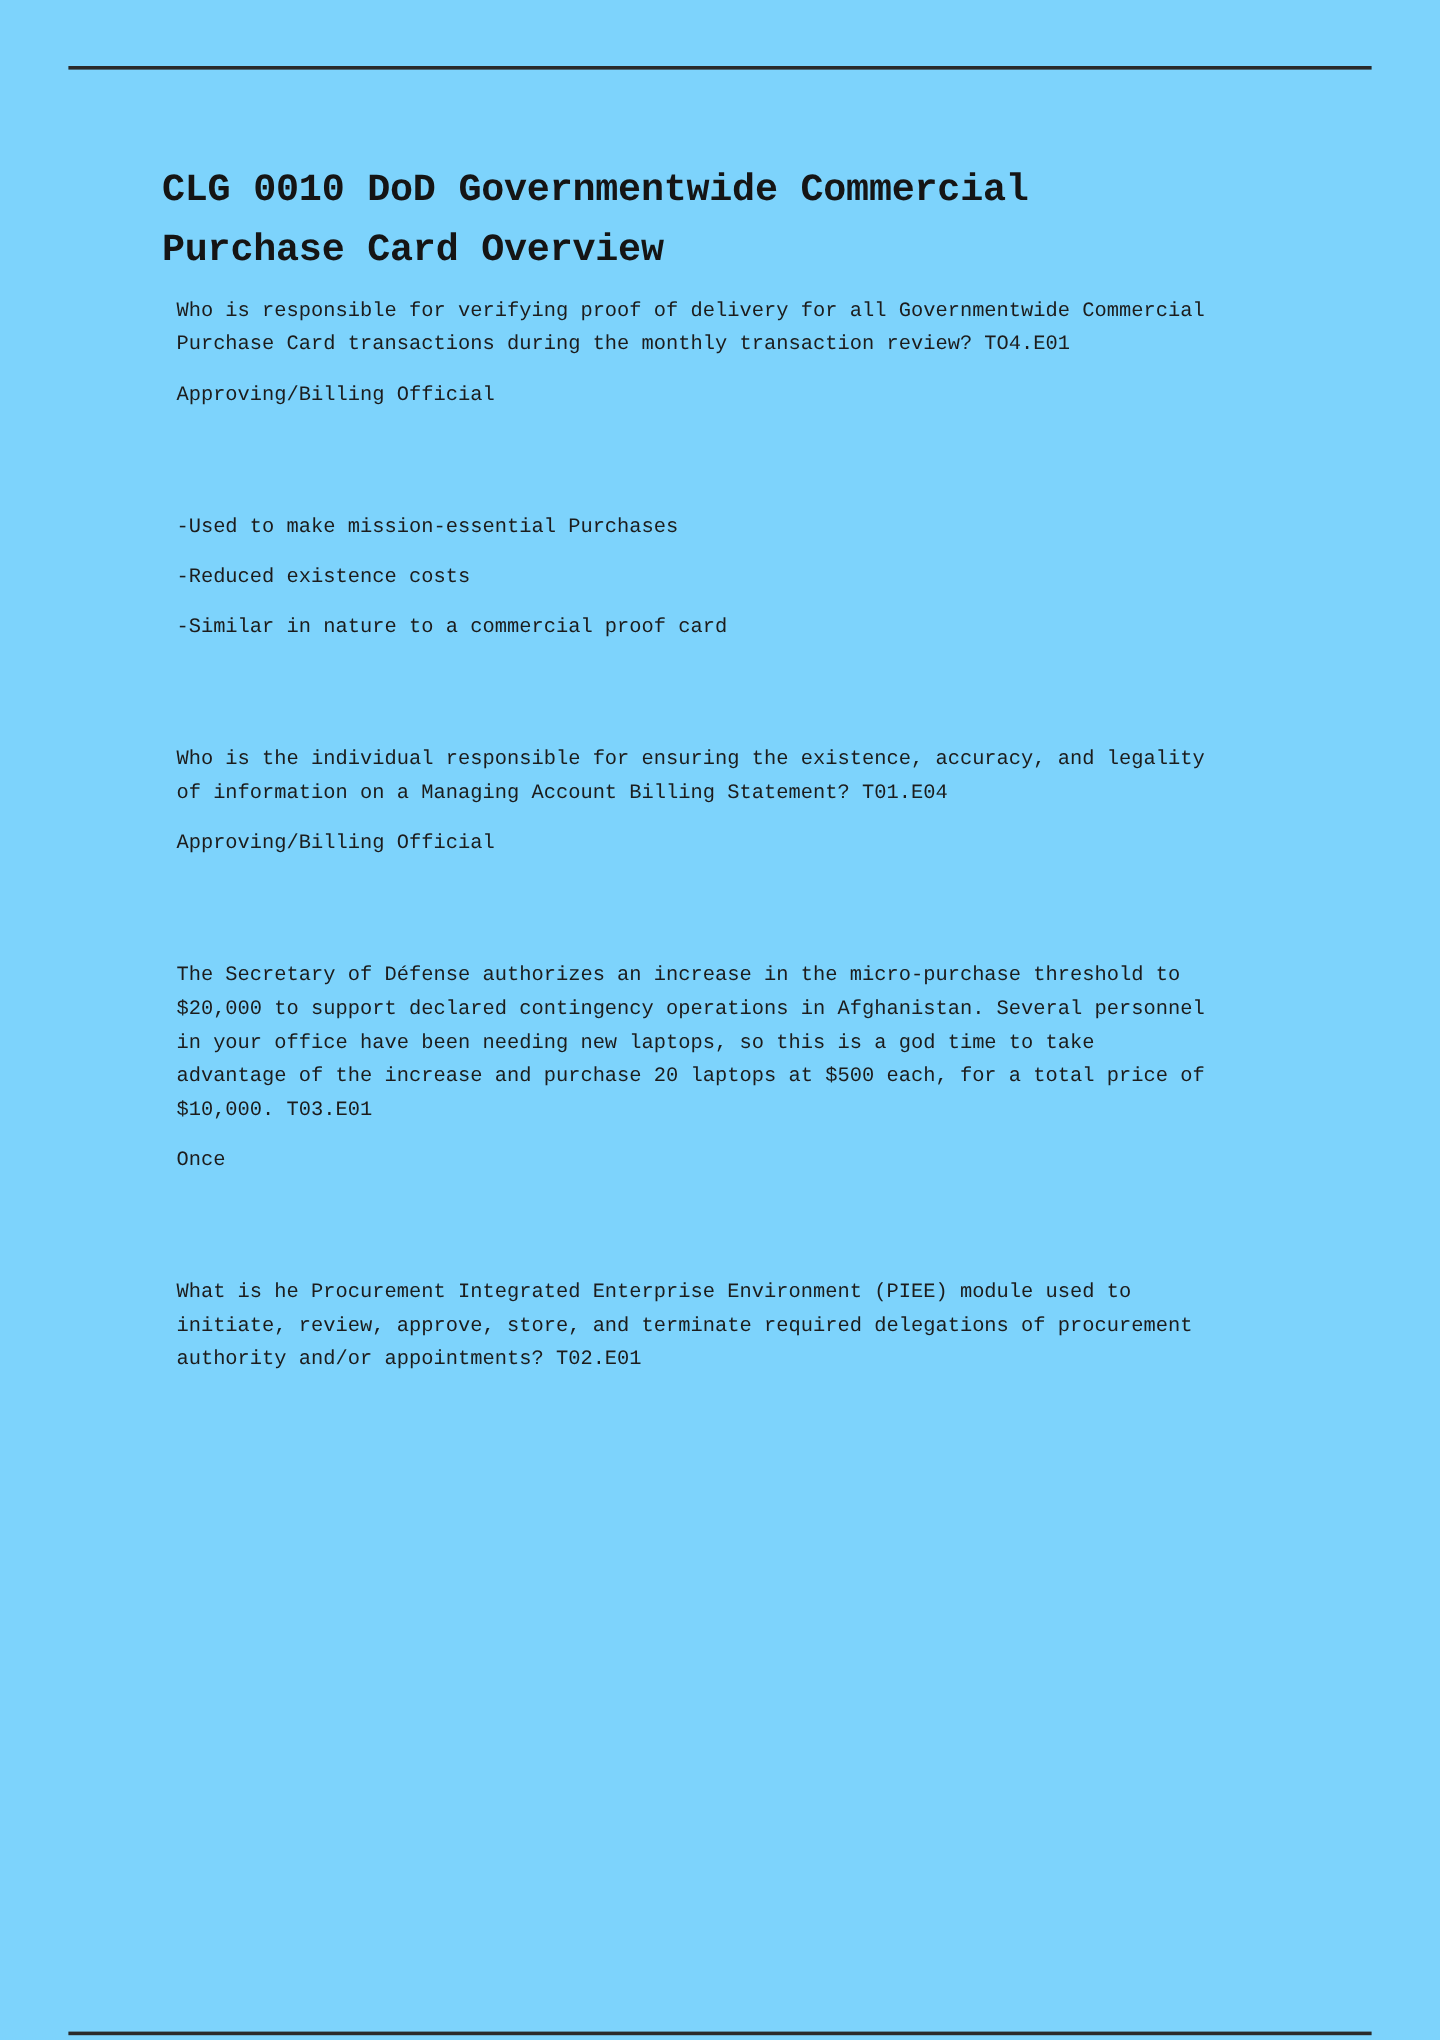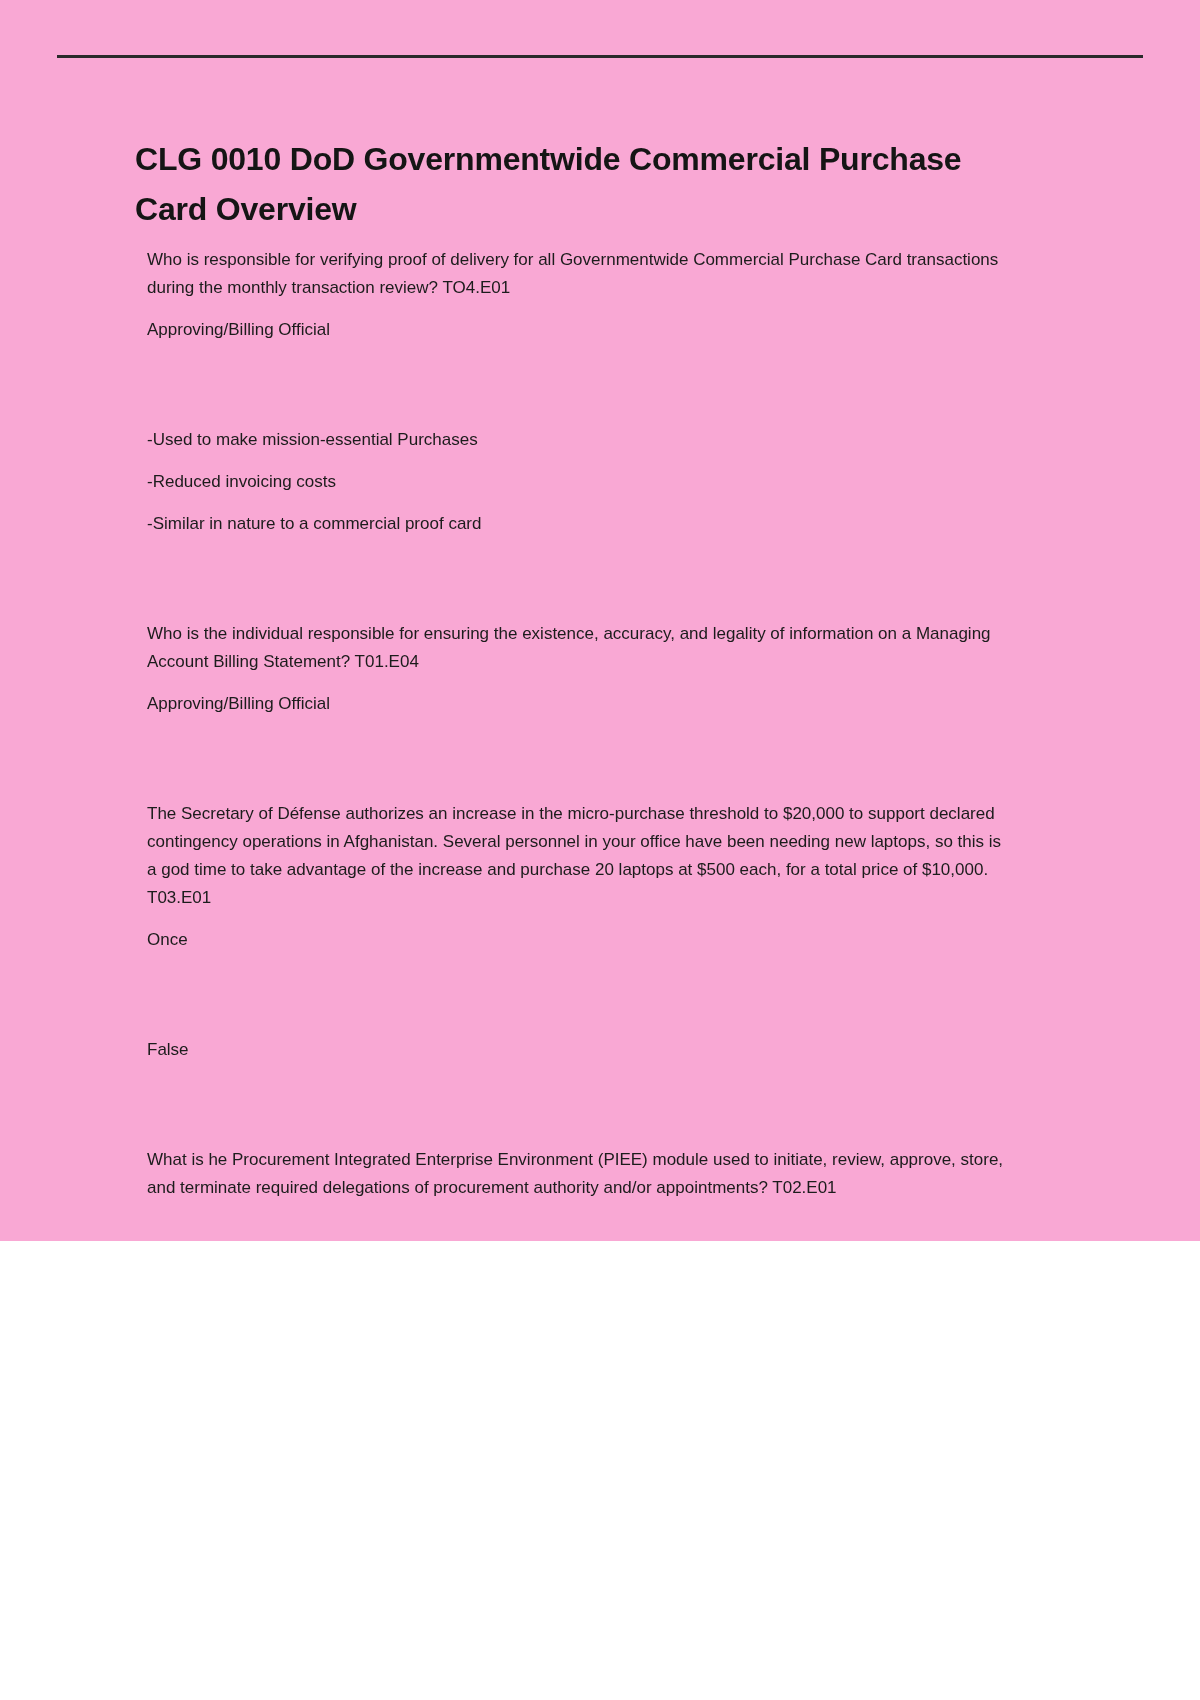--- a/index.html
+++ b/index.html
@@ -3,24 +3,24 @@
 <meta charset="utf-8">
 <style>
   html, body {
     margin: 0;
     padding: 0;
     background: #ffffff;
   }
   .page {
     position: relative;
     width: 1200px;
-    height: 1241px;
-    background: #f9a8d4;
+    height: 1700px;
+    background: #7dd3fc;
     overflow: hidden;
-    font-family: Liberation Sans, sans-serif;
+    font-family: Liberation Mono, monospace;
   }
   .rule {
     position: absolute;
     left: 57px;
     width: 1086px;
     height: 3px;
     background: #2a2a2a;
   }
   .rule-top { top: 55px; }
   .rule-bottom { top: 1693px; }
@@ -62,36 +62,35 @@
   <div class="content">
     <h1 class="doc-title">CLG 0010 DoD Governmentwide Commercial Purchase Card Overview</h1>
 
     <div class="qa-group">
       <p>Who is responsible for verifying proof of delivery for all Governmentwide Commercial Purchase Card transactions during the monthly transaction review? TO4.E01</p>
       <p>Approving/Billing Official</p>
     </div>
 
     <div class="qa-group">
       <p>-Used to make mission-essential Purchases</p>
-      <p>-Reduced invoicing costs</p>
+      <p>-Reduced existence costs</p>
       <p>-Similar in nature to a commercial proof card</p>
     </div>
 
     <div class="qa-group">
       <p>Who is the individual responsible for ensuring the existence, accuracy, and legality of information on a Managing Account Billing Statement? T01.E04</p>
       <p>Approving/Billing Official</p>
     </div>
 
     <div class="qa-group">
       <p>The Secretary of Défense authorizes an increase in the micro-purchase threshold to $20,000 to support declared contingency operations in Afghanistan. Several personnel in your office have been needing new laptops, so this is a god time to take advantage of the increase and purchase 20 laptops at $500 each, for a total price of $10,000. T03.E01</p>
       <p>Once</p>
     </div>
 
     <div class="qa-group">
-      <p>False</p>
     </div>
 
     <div class="qa-group">
       <p>What is he Procurement Integrated Enterprise Environment (PIEE) module used to initiate, review, approve, store, and terminate required delegations of procurement authority and/or appointments? T02.E01</p>
     </div>
   </div>
 
   <div class="rule rule-bottom"></div>
 </div>
 

